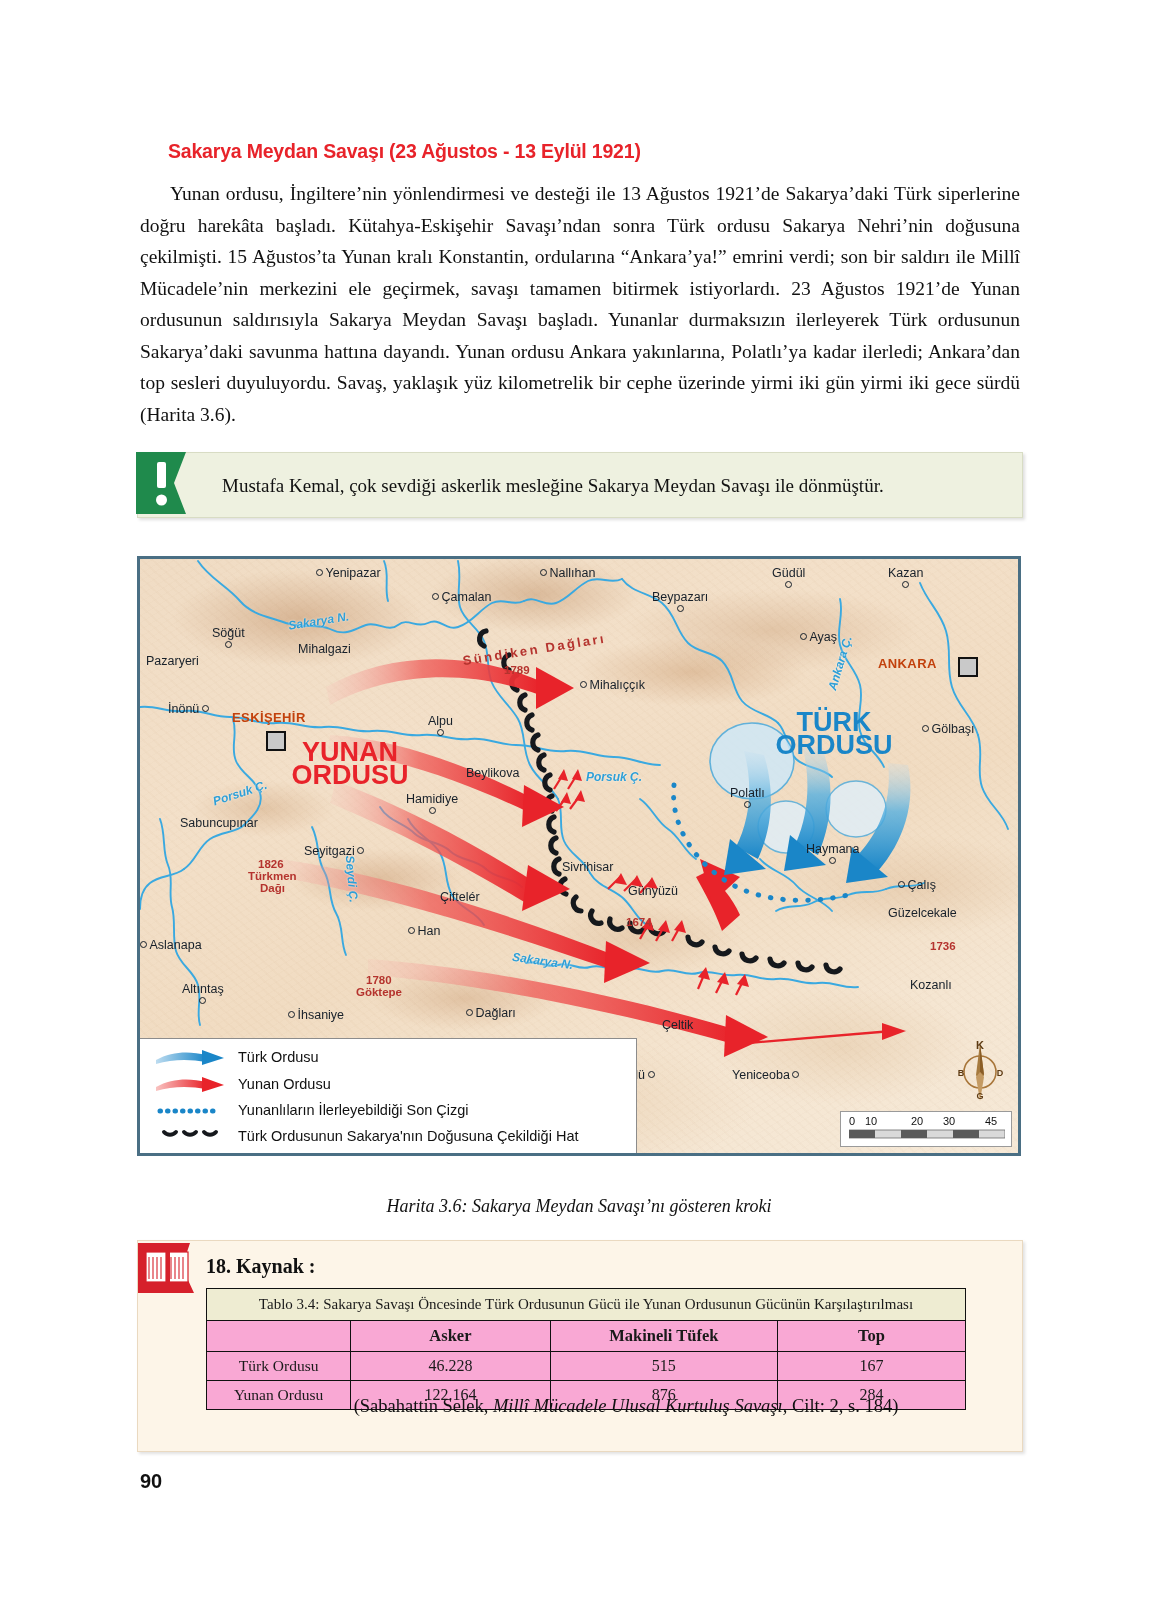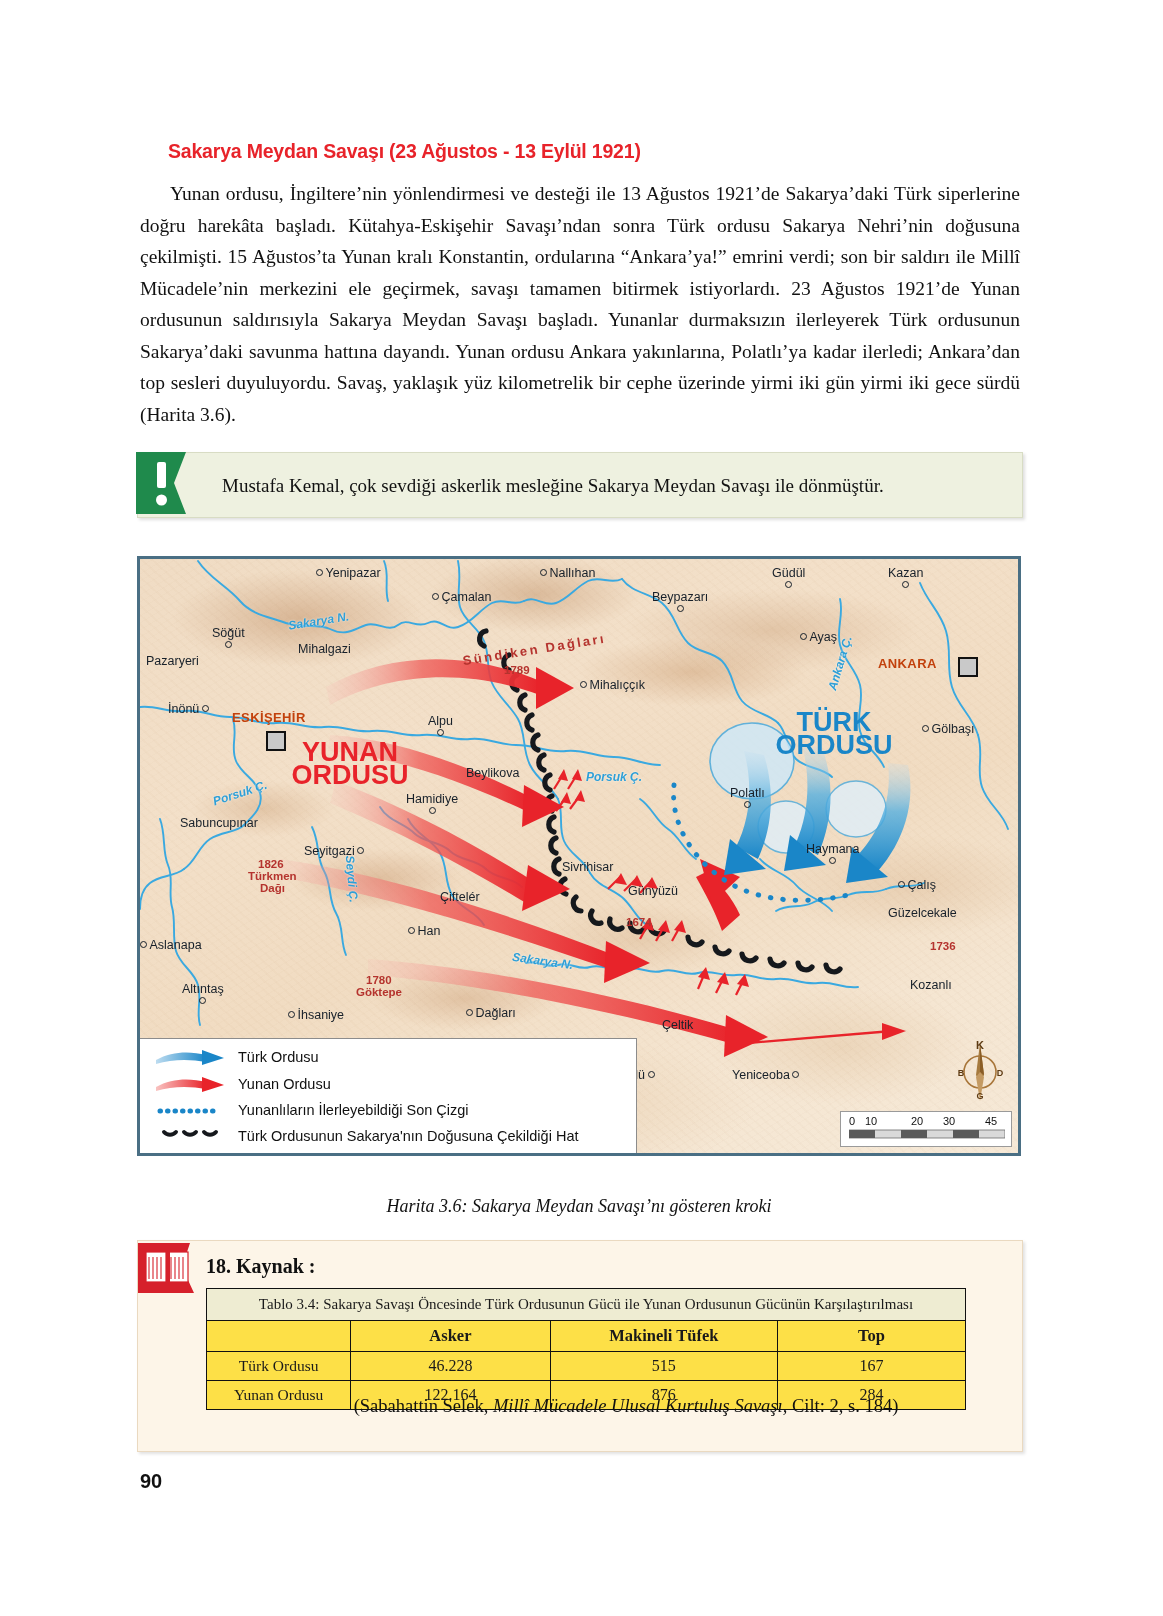--- a/index.html
+++ b/index.html
@@ -311,21 +311,21 @@
     top: 1288px;
     width: 760px;
     border-collapse: collapse;
     font-size: 16px;
   }
   .data-table td, .data-table th {
     border: 1.6px solid #111;
     padding: 5px 6px;
     text-align: center;
     font-weight: normal;
-    background: #fde047;
+    background: #f9a8d4;
   }
   .data-table .tbl-caption {
     background: #eeecd2;
     font-size: 15px;
     padding: 7px 6px;
     text-align: center;
   }
   .data-table th.col-head { font-weight: bold; font-size: 16.5px; }
   .data-table td.row-head { text-align: center; font-size: 15.5px; }
   .source-credit {

